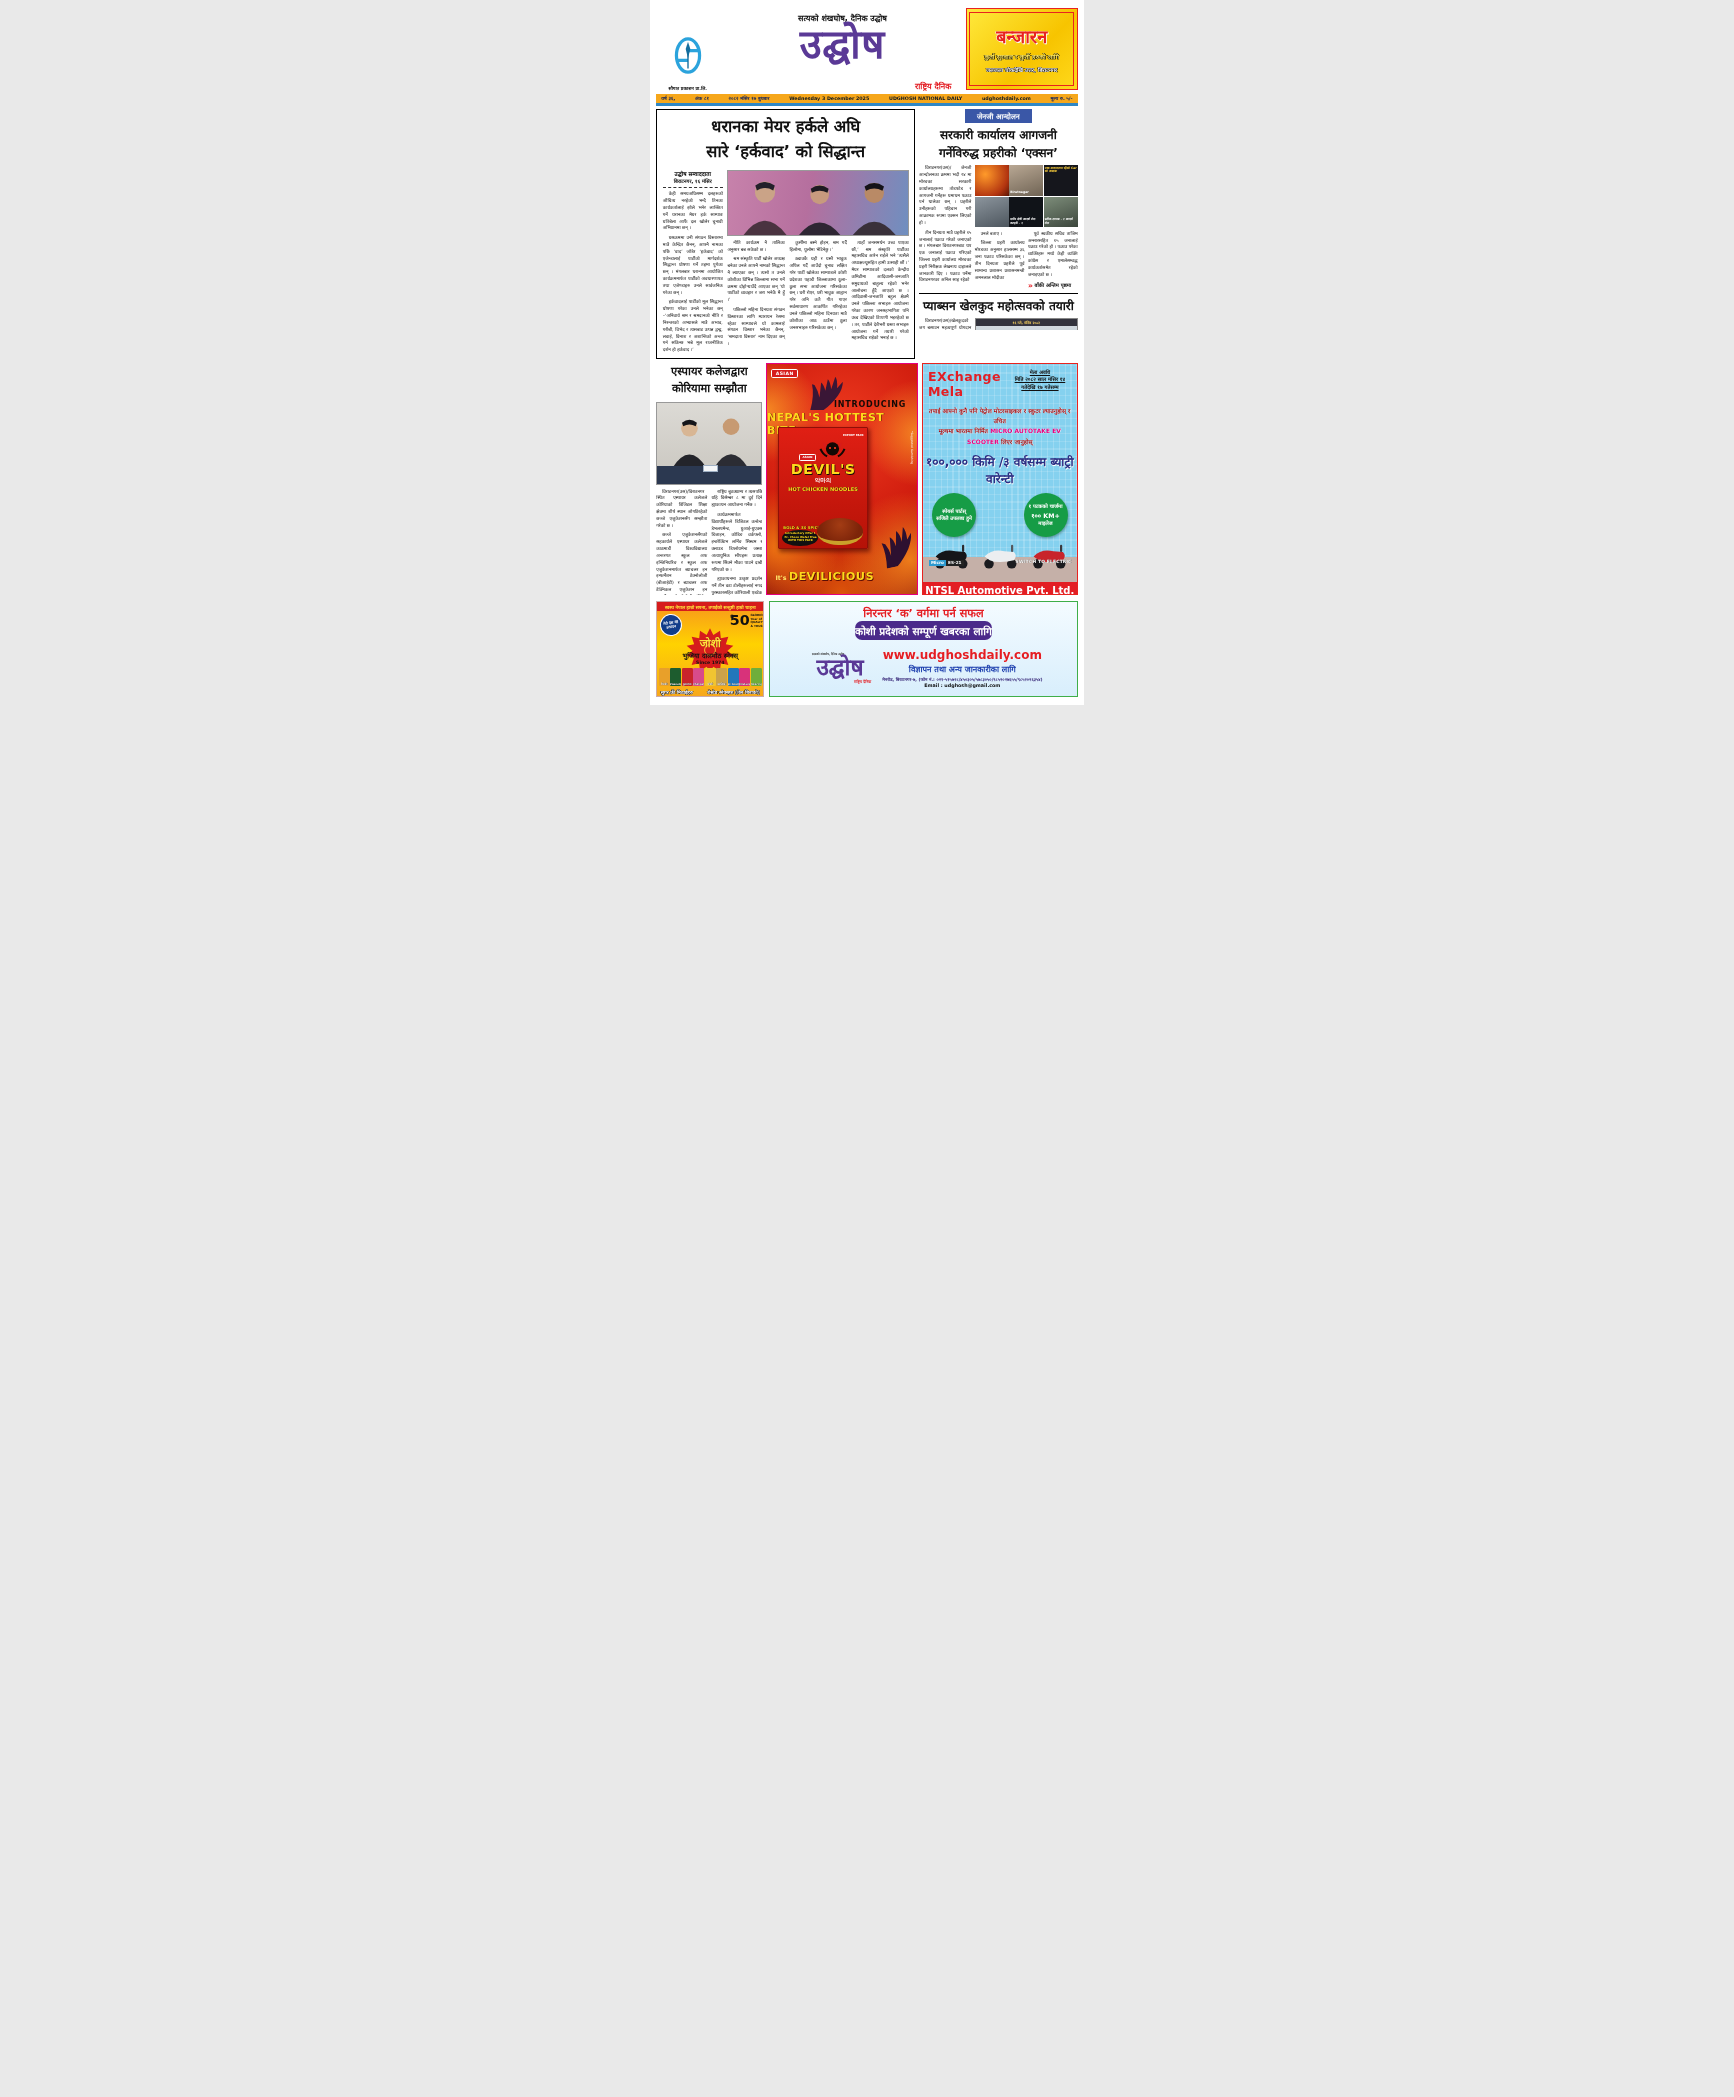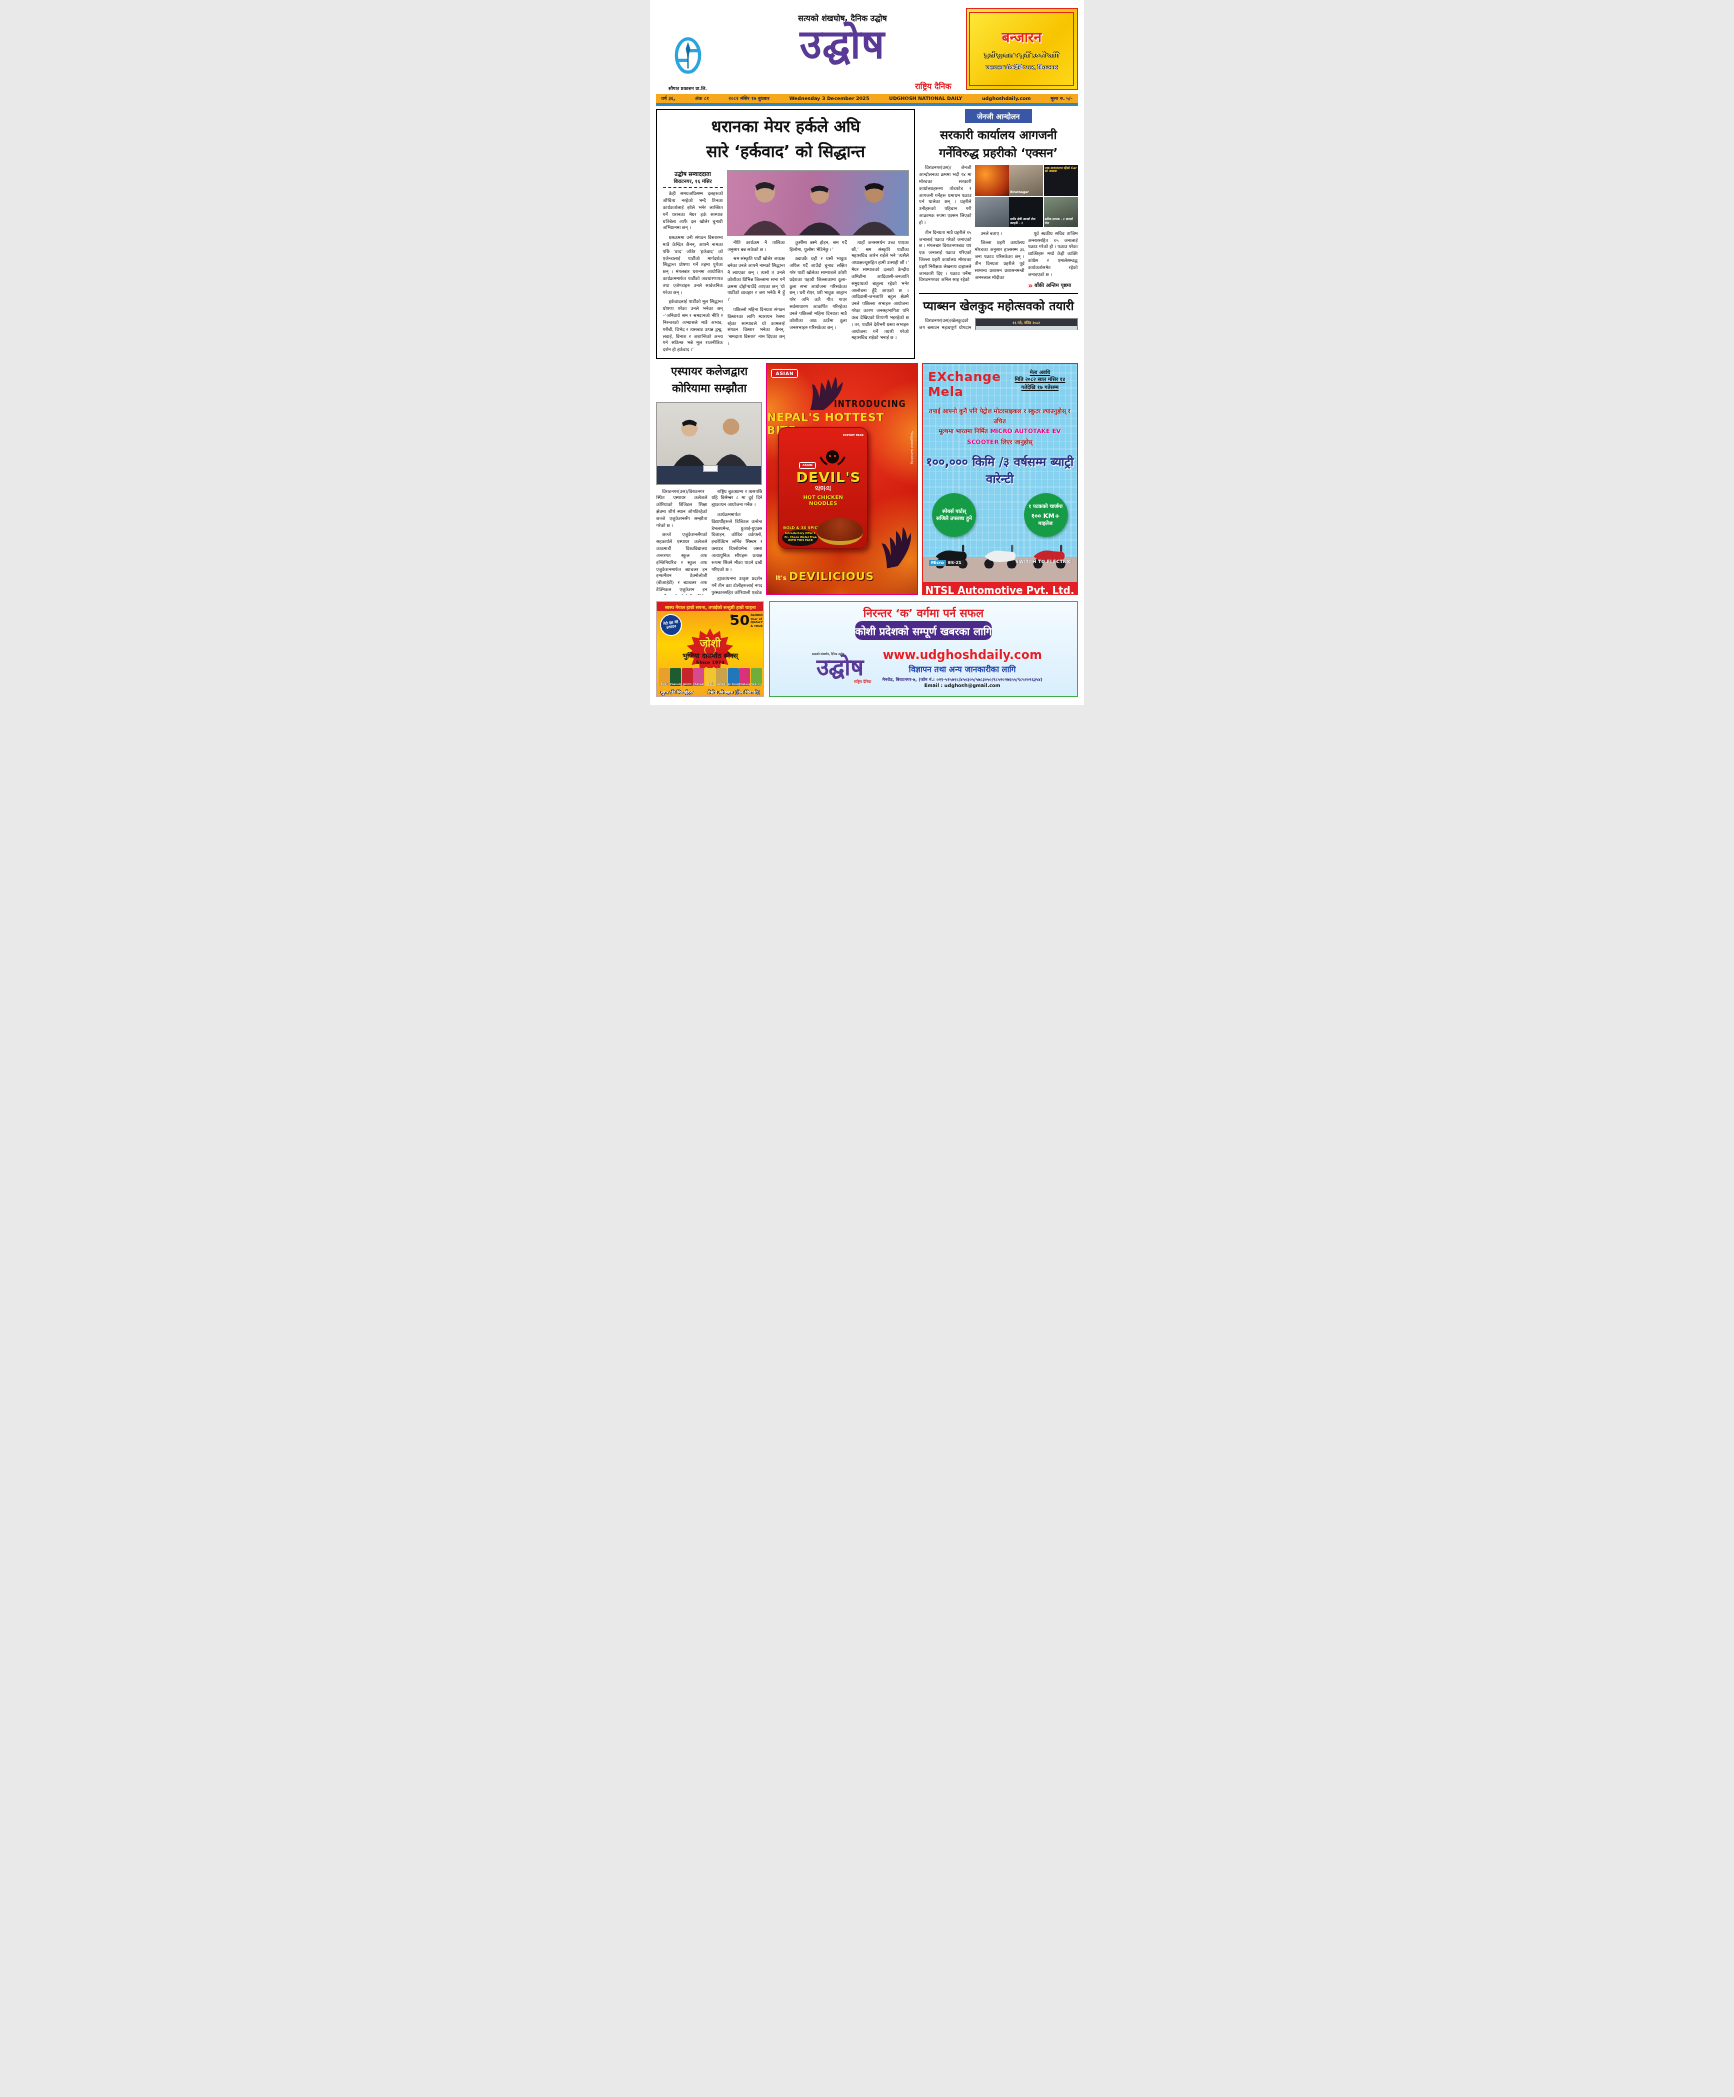--- a/index.html
+++ b/index.html
@@ -14,21 +14,21 @@
   .hdr-left svg{margin-bottom:11px;}
   .publisher{font-size:4.6px;font-weight:700;}
   .hdr-center{flex:1;text-align:center;position:relative;padding-top:6.7px;}
   .tagline{font-size:8px;font-weight:700;}
   .masthead{font-size:40px;line-height:1.05;font-weight:800;color:#5a3996;letter-spacing:0.8px;}
   .natdaily{position:absolute;right:14.3px;bottom:0.8px;color:#e31e24;font-size:8px;font-weight:800;}
   .hdr-right{width:112px;padding:3.4px 0 2.5px;}
   .banjaran{height:100%;background:linear-gradient(135deg,#ffe93c,#f7c400 60%,#ffd91c);border:1.7px solid #e8231f;
             padding:2.5px;text-align:center;}
   .banjaran-in{border:0.4px solid #e8231f;height:100%;display:flex;flex-direction:column;justify-content:center;gap:4.2px;padding:2.5px 1.7px;}
-  .banj-title{color:#e8231f;font-size:14px;font-weight:900;text-shadow:0.8px 0.8px 0 #fff,-0.4px -0.4px 0 #fff;}
+  .banj-title{color:#e8231f;font-size:18px;font-weight:900;text-shadow:0.8px 0.8px 0 #fff,-0.4px -0.4px 0 #fff;}
   .banj-sub{font-size:6.3px;font-weight:800;color:#ffe95e;
             text-shadow:-0.4px -0.4px 0 #000,0.4px -0.4px 0 #000,-0.4px 0.4px 0 #000,0.4px 0.4px 0 #000;}
   .banj-sub2{font-size:5.5px;font-weight:800;color:#fff;
             text-shadow:-0.4px -0.4px 0 #000,0.4px -0.4px 0 #000,-0.4px 0.4px 0 #000,0.4px 0.4px 0 #000;}
 
   
   .datebar{height:9.6px;background:#f6a71b;display:flex;align-items:center;justify-content:space-between;
            padding:0 5px;font-size:4.8px;font-weight:800;color:#16255c;margin-top:1.7px;}
   .datebar .en{color:#101820;}
   .bluestrip{height:2.5px;background:#2f87c5;margin-bottom:2.5px;}
@@ -91,21 +91,21 @@
         radial-gradient(circle at 95% 85%,rgba(255,150,30,.8),transparent 28%),
         radial-gradient(circle at 50% 100%,rgba(255,120,10,.65),transparent 30%);}
   .asian-chip{position:absolute;top:4.2px;left:4.2px;background:#d61c1c;color:#fff;font-size:4.6px;font-weight:900;
               padding:1.3px 3.4px;border-radius:1.7px;border:0.6px solid #fff;letter-spacing:0.4px;}
   .dv-hand{position:absolute;top:5.9px;left:35px;}
   .dv-hand2{position:absolute;bottom:27px;right:2.5px;transform:rotate(-12deg);}
   .dv-intro{position:absolute;top:36px;right:11px;font-size:8px;font-weight:900;color:#140a06;letter-spacing:0.8px;}
   .dv-bite{position:absolute;top:47px;right:5px;font-size:11px;font-weight:900;color:#ffd91c;letter-spacing:0.4px;
            text-shadow:0.4px 0.4px 0 #5c0d05;}
   .pack{position:absolute;top:63px;left:11px;width:90px;height:122px;background:linear-gradient(#e01f14,#b51207);
-        border-radius:8px;border:0.8px solid #8f0f08;box-shadow:1.7px 2.5px 4.2px rgba(60,0,0,.55);padding:17px;text-align:center;}
+        border-radius:1px;border:0.8px solid #8f0f08;box-shadow:1.7px 2.5px 4.2px rgba(60,0,0,.55);padding:9px;text-align:center;}
   .pk-asian{display:inline-block;background:#d61c1c;border:0.4px solid #fff;color:#fff;font-size:2.9px;font-weight:900;
             padding:0.4px 2.1px;border-radius:1.3px;}
   .pk-export{position:absolute;top:4.2px;right:3.4px;font-size:2.7px;color:#fff;font-weight:700;text-align:right;}
   .pk-devil{margin:0.8px auto 0;}
   .pk-name{font-size:14.3px;font-weight:900;color:#ffd91c;text-shadow:0.8px 0.8px 0 #1a0b05,-0.4px -0.4px 0 #1a0b05;letter-spacing:0.4px;}
   .pk-kr{font-size:5.5px;color:#fff;font-weight:700;margin-top:0.8px;}
   .pk-line{font-size:5.2px;font-weight:900;color:#ffd91c;margin-top:1.7px;text-shadow:0.4px 0.4px 0 #000;}
   .pk-spice{position:absolute;left:4.2px;bottom:18.5px;font-size:3.8px;font-weight:900;color:#ffd91c;text-shadow:0.4px 0.4px 0 #000;}
   .pk-bowl{position:absolute;right:4.2px;bottom:3.4px;width:46px;height:27px;border-radius:50% 50% 46% 46%;
            background:radial-gradient(circle at 50% 30%,#a33c14,#7c2409 70%);border-bottom:4.2px solid #caa02a;}

